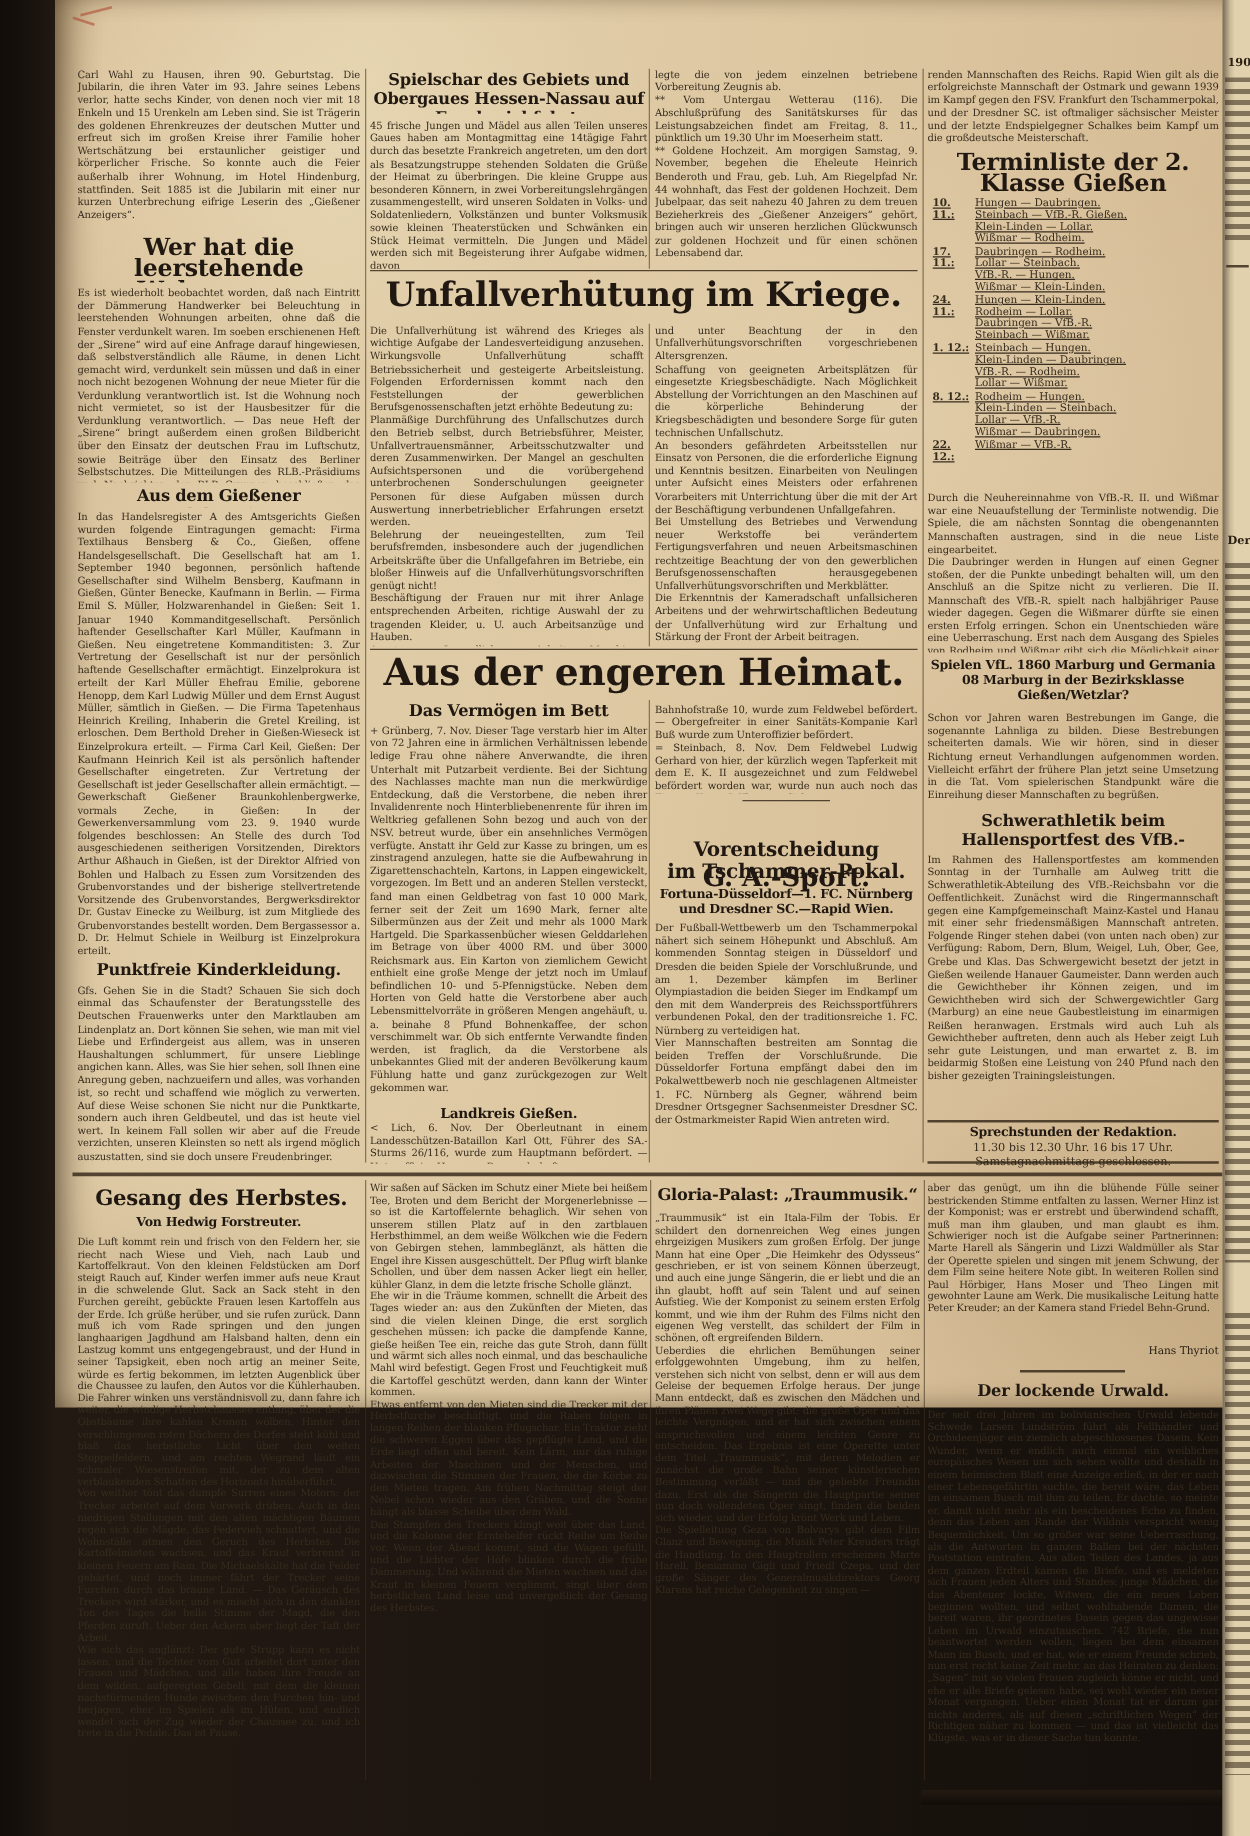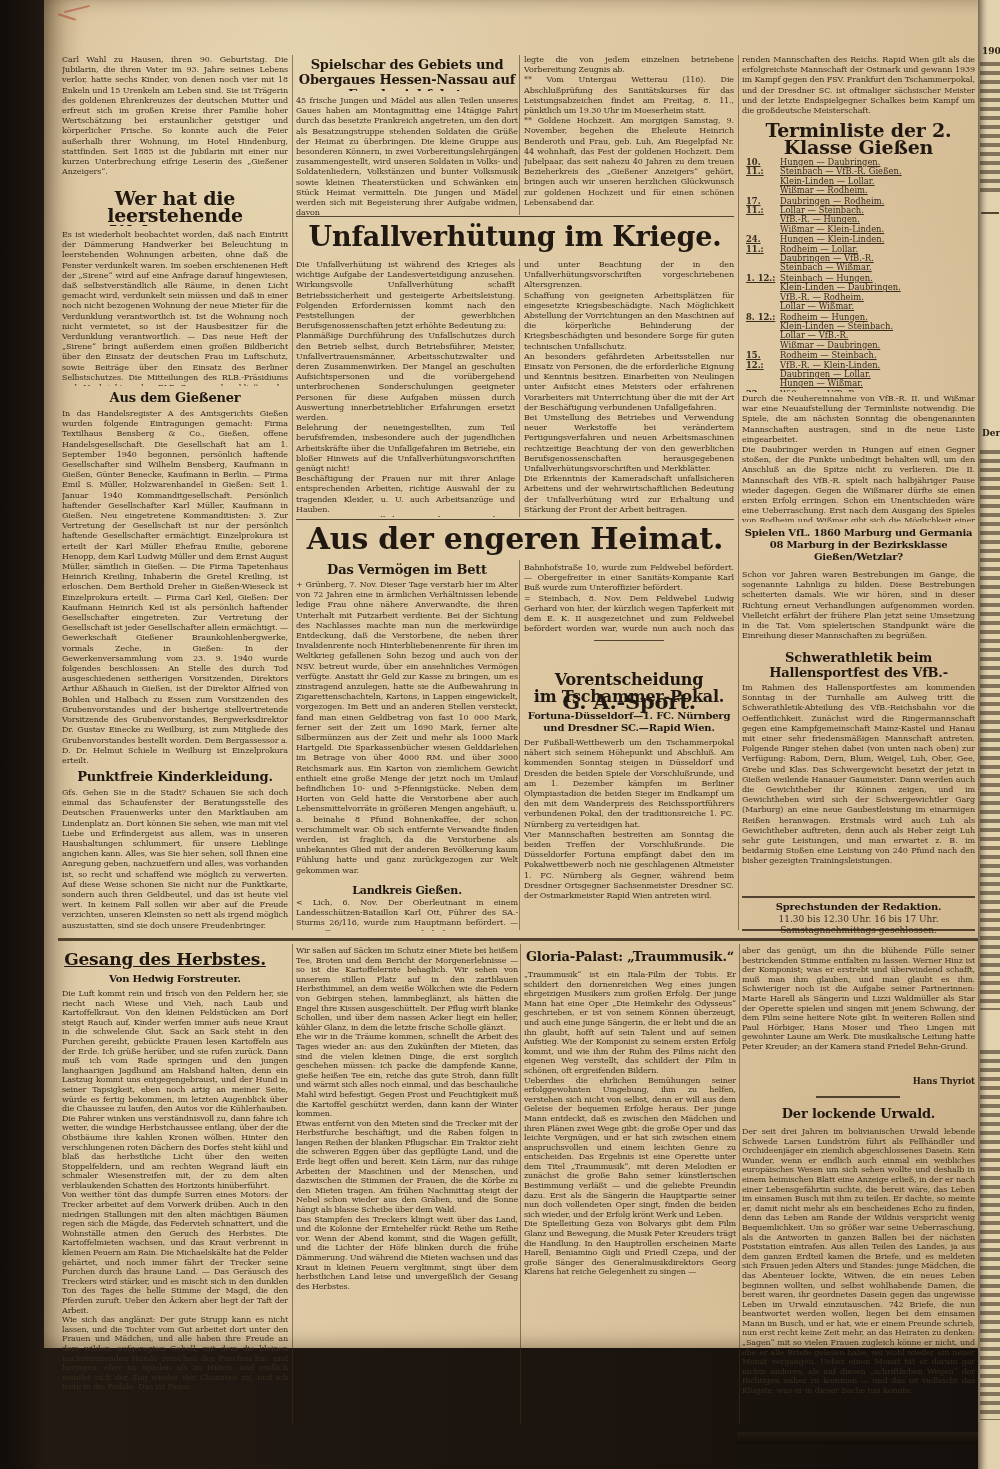--- a/index.html
+++ b/index.html
@@ -1,19 +1,19 @@
 <!DOCTYPE html>
 <html><head>
 <meta charset="utf-8">
 <style>
   html,body{margin:0;padding:0;background:#0e0b09;}
   .stage{position:relative;width:1000px;height:1469px;overflow:hidden;
          background:linear-gradient(90deg,#120d0a 0%,#1a130e 3%,#221912 4.4%,#15100c 100%);
          font-family:"DejaVu Serif","Liberation Serif",serif;}
-  .paper{position:absolute;left:44px;top:0;width:956px;height:1348px;
+  .paper{position:absolute;left:44px;top:0;width:956px;height:1126px;
          background:
            radial-gradient(420px 300px at 20% 8%, rgba(255,244,214,.25), transparent 70%),
            radial-gradient(500px 380px at 70% 30%, rgba(255,246,220,.18), transparent 70%),
            radial-gradient(300px 220px at 88% 90%, rgba(110,80,40,.12), transparent 70%),
            radial-gradient(260px 200px at 8% 95%, rgba(110,80,40,.16), transparent 70%),
            linear-gradient(100deg,#c3aa82 0%,#d9c29c 4%,#e0cda8 22%,#ddc8a2 50%,#d8c09a 72%,#d2b992 90%,#c9af86 100%);
          box-shadow:inset 20px 0 26px -14px rgba(45,28,12,.6), inset 0 -14px 22px -14px rgba(45,28,12,.35), inset 0 10px 18px -12px rgba(60,40,18,.25);}
   .blk{position:absolute;overflow:hidden;color:#372c1e;}
   .body-txt{font-size:8px;line-height:10.2px;text-align:justify;white-space:pre-line;letter-spacing:-.1px;}
   .body-sm{font-size:8px;line-height:9.6px;text-align:justify;white-space:pre-line;letter-spacing:-.15px;}
@@ -23,21 +23,21 @@
   .h-lg{font-size:19px;line-height:17px;}
   .h-md{font-size:13px;line-height:15px;}
   .h-sm{font-size:11px;line-height:13px;}
   .h-xs{font-size:10px;line-height:12px;}
   .vrule{position:absolute;width:1px;background:rgba(62,46,26,.55);}
   .hrule{position:absolute;background:rgba(48,35,20,.8);}
   .fx{display:flex;margin-bottom:1px;}
   .fxd{flex:0 0 34px;font-weight:bold;}
   .fxg{white-space:pre-line;}
   .fixtures{font-size:8.4px;line-height:9.4px;color:#372c1e;text-decoration:underline;}
-  .sig{font-weight:bold;text-align:right;font-size:8.5px;color:#2a2014;}
+  .sig{font-weight:normal;text-align:right;font-size:8.5px;color:#2a2014;}
   .red-mark{position:absolute;border-top:2px solid rgba(170,55,35,.5);transform:rotate(-14deg);}
   .sliver{position:absolute;left:978px;top:0;width:22px;height:1469px;
           background:linear-gradient(90deg,rgba(30,20,12,.55) 0%, rgba(30,20,12,.12) 28%, rgba(0,0,0,0) 45%),#e2d1ad;}
   .sliver-frag{position:absolute;font-weight:bold;color:#2a2014;white-space:nowrap;overflow:hidden;}
   .sim-text{position:absolute;left:2px;width:20px;
             background:repeating-linear-gradient(180deg, rgba(50,38,22,.55) 0 4px, rgba(0,0,0,0) 4px 9px);}
   .darkband{position:absolute;background:linear-gradient(180deg,#231a12,#120d09);}
 </style>
 </head>
 <body>
@@ -135,45 +135,38 @@
 Lollar — Wißmar.</span>
         </div>
       <div class="fx">
           <span class="fxd">8. 12.:</span>
           <span class="fxg">Rodheim — Hungen.
 Klein-Linden — Steinbach.
 Lollar — VfB.-R.
 Wißmar — Daubringen.</span>
         </div>
       <div class="fx">
-          <span class="fxd">15. 12.:</span>
-          <span class="fxg">Rodheim — Steinbach.
-VfB.-R. — Klein-Linden.
-Daubringen — Lollar.
-Hungen — Wißmar.</span>
-        </div>
-      <div class="fx">
           <span class="fxd">22. 12.:</span>
           <span class="fxg">Wißmar — VfB.-R.</span>
         </div>
     </div>
     <div class="blk body-txt" style="left:698px;top:394px;width:233px;height:128px;">Durch die Neuhereinnahme von VfB.-R. II. und Wißmar war eine Neuaufstellung der Terminliste notwendig. Die Spiele, die am nächsten Sonntag die obengenannten Mannschaften austragen, sind in die neue Liste eingearbeitet.
 Die Daubringer werden in Hungen auf einen Gegner stoßen, der die Punkte unbedingt behalten will, um den Anschluß an die Spitze nicht zu verlieren. Die II. Mannschaft des VfB.-R. spielt nach halbjähriger Pause wieder dagegen. Gegen die Wißmarer dürfte sie einen ersten Erfolg erringen. Schon ein Unentschieden wäre eine Ueberraschung. Erst nach dem Ausgang des Spieles von Rodheim und Wißmar gibt sich die Möglichkeit einer besseren Beurteilung der Spielstärke beider Mannschaften.</div>
     <div class="blk head h-xs" style="left:698px;top:527px;width:233px;height:40px;">Spielen VfL. 1860 Marburg und Germania 08 Marburg in der Bezirksklasse Gießen/Wetzlar?</div>
     <div class="blk body-txt" style="left:698px;top:570px;width:233px;height:77px;">Schon vor Jahren waren Bestrebungen im Gange, die sogenannte Lahnliga zu bilden. Diese Bestrebungen scheiterten damals. Wie wir hören, sind in dieser Richtung erneut Verhandlungen aufgenommen worden. Vielleicht erfährt der frühere Plan jetzt seine Umsetzung in die Tat. Vom spielerischen Standpunkt wäre die Einreihung dieser Mannschaften zu begrüßen.</div>
     <div class="blk head h-md" style="left:698px;top:650px;width:233px;height:30px;">Schwerathletik beim Hallensportfest des VfB.-Reichsbahn.</div>
     <div class="blk body-txt" style="left:698px;top:683px;width:233px;height:210px;">Im Rahmen des Hallensportfestes am kommenden Sonntag in der Turnhalle am Aulweg tritt die Schwerathletik-Abteilung des VfB.-Reichsbahn vor die Oeffentlichkeit. Zunächst wird die Ringermannschaft gegen eine Kampfgemeinschaft Mainz-Kastel und Hanau mit einer sehr friedensmäßigen Mannschaft antreten. Folgende Ringer stehen dabei (von unten nach oben) zur Verfügung: Rabom, Dern, Blum, Weigel, Luh, Ober, Gee, Grebe und Klas. Das Schwergewicht besetzt der jetzt in Gießen weilende Hanauer Gaumeister. Dann werden auch die Gewichtheber ihr Können zeigen, und im Gewichtheben wird sich der Schwergewichtler Garg (Marburg) an eine neue Gaubestleistung im einarmigen Reißen heranwagen. Erstmals wird auch Luh als Gewichtheber auftreten, denn auch als Heber zeigt Luh sehr gute Leistungen, und man erwartet z. B. im beidarmig Stoßen eine Leistung von 240 Pfund nach den bisher gezeigten Trainingsleistungen.</div>
     <div class="hrule" style="left:698px;top:896px;width:233px;height:2px;"></div>
     <div class="blk head h-xs" style="left:698px;top:901px;width:233px;height:12px;">Sprechstunden der Redaktion.</div>
     <div class="blk" style="left:698px;top:914px;width:233px;height:22px;font-size:9px;line-height:10.5px;text-align:center;">11.30 bis 12.30 Uhr. 16 bis 17 Uhr. Samstagnachmittags geschlossen.</div>
     <div class="hrule" style="left:698px;top:929px;width:233px;height:2px;"></div>
 
     <div class="hrule" style="left:14px;top:938px;width:920px;height:3px;"></div>
 
-    <div class="blk head" style="left:8px;top:950px;width:226px;height:20px;font-size:17px;line-height:19px;text-decoration:underline;">Gesang des Herbstes.</div>
+    <div class="blk head" style="left:20px;top:950px;width:226px;height:20px;font-size:17px;line-height:19px;">Gesang des Herbstes.</div>
     <div class="blk head h-xs" style="left:18px;top:973px;width:226px;height:12px;">Von Hedwig Forstreuter.</div>
     <div class="blk body-sm" style="left:18px;top:989px;width:226px;height:433px;">Die Luft kommt rein und frisch von den Feldern her, sie riecht nach Wiese und Vieh, nach Laub und Kartoffelkraut. Von den kleinen Feldstücken am Dorf steigt Rauch auf, Kinder werfen immer aufs neue Kraut in die schwelende Glut. Sack an Sack steht in den Furchen gereiht, gebückte Frauen lesen Kartoffeln aus der Erde. Ich grüße herüber, und sie rufen zurück. Dann muß ich vom Rade springen und den jungen langhaarigen Jagdhund am Halsband halten, denn ein Lastzug kommt uns entgegengebraust, und der Hund in seiner Tapsigkeit, eben noch artig an meiner Seite, würde es fertig bekommen, im letzten Augenblick über die Chaussee zu laufen, den Autos vor die Kühlerhauben. Die Fahrer winken uns verständnisvoll zu, dann fahre ich weiter, die windige Herbstchaussee entlang, über der die Obstbäume ihre kahlen Kronen wölben. Hinter den verschlungenen roten Dächern des Dorfes steht kühl und blaß das herbstliche Licht über den weiten Stoppelfeldern, und am rechten Wegrand läuft ein schmaler Wiesenstreifen mit, der zu dem alten verblaukenden Schatten des Horizonts hinüberführt.
 Von weither tönt das dumpfe Surren eines Motors: der Trecker arbeitet auf dem Vorwerk drüben. Auch in den niedrigen Stallungen mit den alten mächtigen Bäumen regen sich die Mägde, das Federvieh schnattert, und die Wohnställe atmen den Geruch des Herbstes. Die Kartoffelmieten wachsen, und das Kraut verbrennt in kleinen Feuern am Rain. Die Michaelskälte hat die Felder gehärtet, und noch immer fährt der Trecker seine Furchen durch das braune Land. — Das Geräusch des Treckers wird stärker, und es mischt sich in den dunklen Ton des Tages die helle Stimme der Magd, die den Pferden zuruft. Ueber den Äckern aber liegt der Taft der Arbeit.
 Wie sich das anglänzt: Der gute Strupp kann es nicht lassen, und die Tochter vom Gut arbeitet dort unter den Frauen und Mädchen, und alle haben ihre Freude an dem wilden, aufgeregten Gebell, mit dem die kleinen nachstürmenden Hunde zwischen den Furchen hin- und herjagen, eher im Spielen als im Hüten, und endlich wendet sich der Zug wieder der Chaussee zu, und ich trete in die Pedale. Das ist Pause.</div>
     <div class="blk body-sm" style="left:252px;top:946px;width:222px;height:476px;">Wir saßen auf Säcken im Schutz einer Miete bei heißem Tee, Broten und dem Bericht der Morgenerlebnisse — so ist die Kartoffelernte behaglich. Wir sehen von unserem stillen Platz auf in den zartblauen Herbsthimmel, an dem weiße Wölkchen wie die Federn von Gebirgen stehen, lammbeglänzt, als hätten die Engel ihre Kissen ausgeschüttelt. Der Pflug wirft blanke Schollen, und über dem nassen Acker liegt ein heller, kühler Glanz, in dem die letzte frische Scholle glänzt.
 Ehe wir in die Träume kommen, schnellt die Arbeit des Tages wieder an: aus den Zukünften der Mieten, das sind die vielen kleinen Dinge, die erst sorglich geschehen müssen: ich packe die dampfende Kanne, gieße heißen Tee ein, reiche das gute Stroh, dann füllt und wärmt sich alles noch einmal, und das beschauliche Mahl wird befestigt. Gegen Frost und Feuchtigkeit muß die Kartoffel geschützt werden, dann kann der Winter kommen.
 Etwas entfernt von den Mieten sind die Trecker mit der Herbstfurche beschäftigt, und die Raben folgen in langen Reihen der blanken Pflugschar. Ein Traktor zieht die schweren Eggen über das gepflügte Land, und die Erde liegt offen und bereit. Kein Lärm, nur das ruhige Arbeiten der Maschinen und der Menschen, und dazwischen die Stimmen der Frauen, die die Körbe zu den Mieten tragen. Am frühen Nachmittag steigt der Nebel schon wieder aus den Gräben, und die Sonne hängt als blasse Scheibe über dem Wald.
 Das Stampfen des Treckers klingt weit über das Land, und die Kolonne der Erntehelfer rückt Reihe um Reihe vor. Wenn der Abend kommt, sind die Wagen gefüllt, und die Lichter der Höfe blinken durch die frühe Dämmerung. Und während die Mieten wachsen und das Kraut in kleinen Feuern verglimmt, singt über dem herbstlichen Land leise und unvergeßlich der Gesang des Herbstes.</div>
 
     <div class="blk head h-md" style="left:480px;top:949px;width:212px;height:15px;">Gloria-Palast: „Traummusik.“</div>

